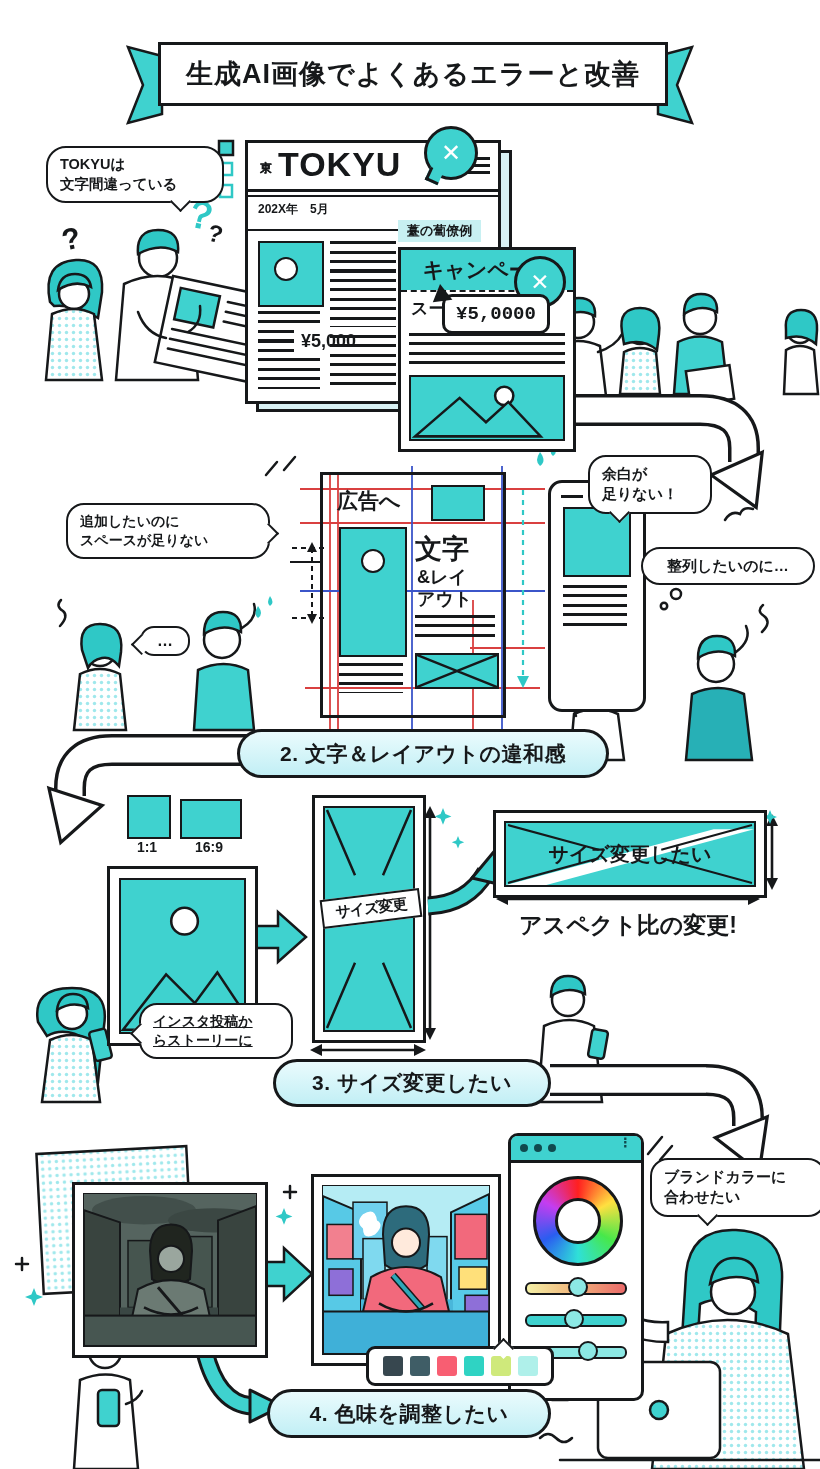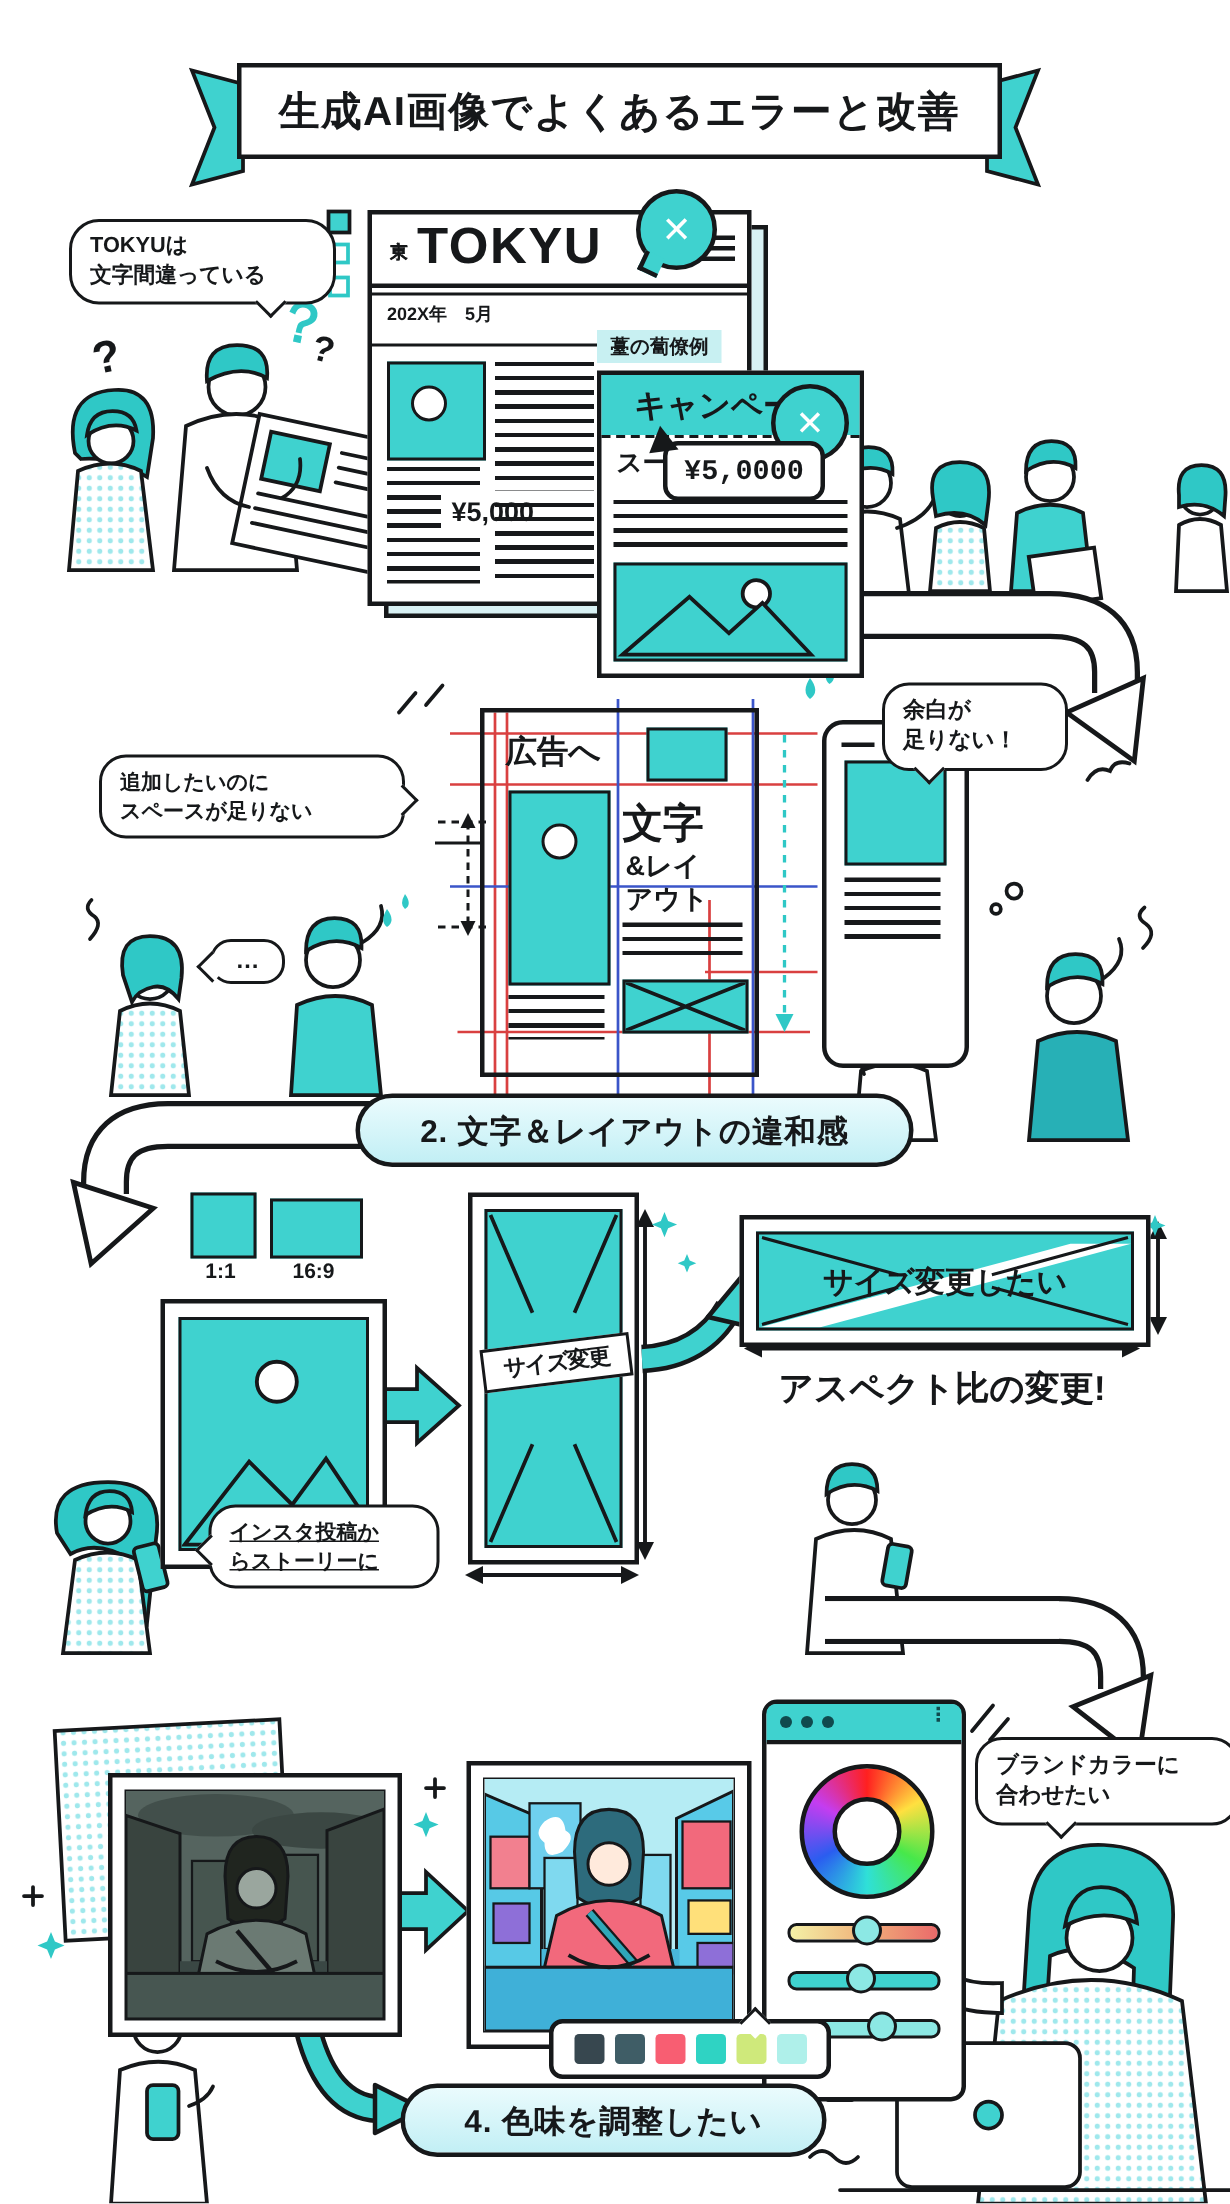--- a/index.html
+++ b/index.html
@@ -361,20 +361,23 @@
   <div class="bubble" style="left:66px;top:503px;width:176px;font-size:14px;border-radius:18px;">
     <span>追加したいのに</span>
     <span>スペースが足りない</span>
     <div class="tail right" style="top:40%;"></div>
   </div>
   <div class="bubble" style="left:588px;top:455px;width:96px;font-size:15px;border-radius:18px;">
     <span>余白が</span>
     <span>足りない！</span>
     <div class="tail down" style="left:18%;"></div>
   </div>
+  <div class="bubble thought" style="left:641px;top:547px;width:146px;font-size:15px;text-align:center;">
+    <span>整列したいのに…</span>
+  </div>
   <div class="bubble" style="left:140px;top:626px;width:34px;height:22px;font-size:16px;border-radius:14px;padding:2px 6px;text-align:center;">
     <span>…</span>
     <div class="tail left" style="top:35%;"></div>
   </div>
 
   <div class="pill" style="left:237px;top:729px;width:366px;height:43px;">
     <span>2. 文字＆レイアウトの違和感</span>
   </div>
 
   <div class="abs teal-b" style="left:127px;top:795px;width:40px;height:40px;"></div>
@@ -416,20 +419,23 @@
     </div>
   </div>
   <div class="abs" style="left:493px;top:910px;width:270px;text-align:center;font-size:23px;font-weight:900;">アスペクト比の変更!</div>
 
   <div class="bubble" style="left:139px;top:1003px;width:126px;font-size:14px;border-radius:18px;text-decoration:underline;">
     <span>インスタ投稿か</span>
     <span>らストーリーに</span>
     <div class="tail left" style="top:40%;"></div>
   </div>
 
+  <div class="pill" style="left:273px;top:1059px;width:272px;height:42px;">
+    <span>3. サイズ変更したい</span>
+  </div>
 
   <div class="frame" style="left:72px;top:1182px;width:190px;height:170px;z-index:2;">
     <div class="abs" style="left:8px;top:8px;right:8px;bottom:8px;overflow:hidden;border:1px solid #16181a;">
       <svg width="100%" height="100%" viewBox="0 0 172 150" preserveAspectRatio="none">
         <rect width="172" height="150" fill="#55645f"></rect>
         <ellipse cx="60" cy="16" rx="52" ry="14" fill="#424f4b"></ellipse>
         <ellipse cx="130" cy="26" rx="46" ry="12" fill="#3b4743"></ellipse>
         <polygon points="0,16 36,28 36,150 0,150" fill="#39443f" stroke="#16181a" stroke-width="2"></polygon>
         <polygon points="172,12 134,26 134,150 172,150" fill="#39443f" stroke="#16181a" stroke-width="2"></polygon>
         <rect x="44" y="46" width="26" height="66" fill="#46554f" stroke="#16181a" stroke-width="1.5"></rect>

